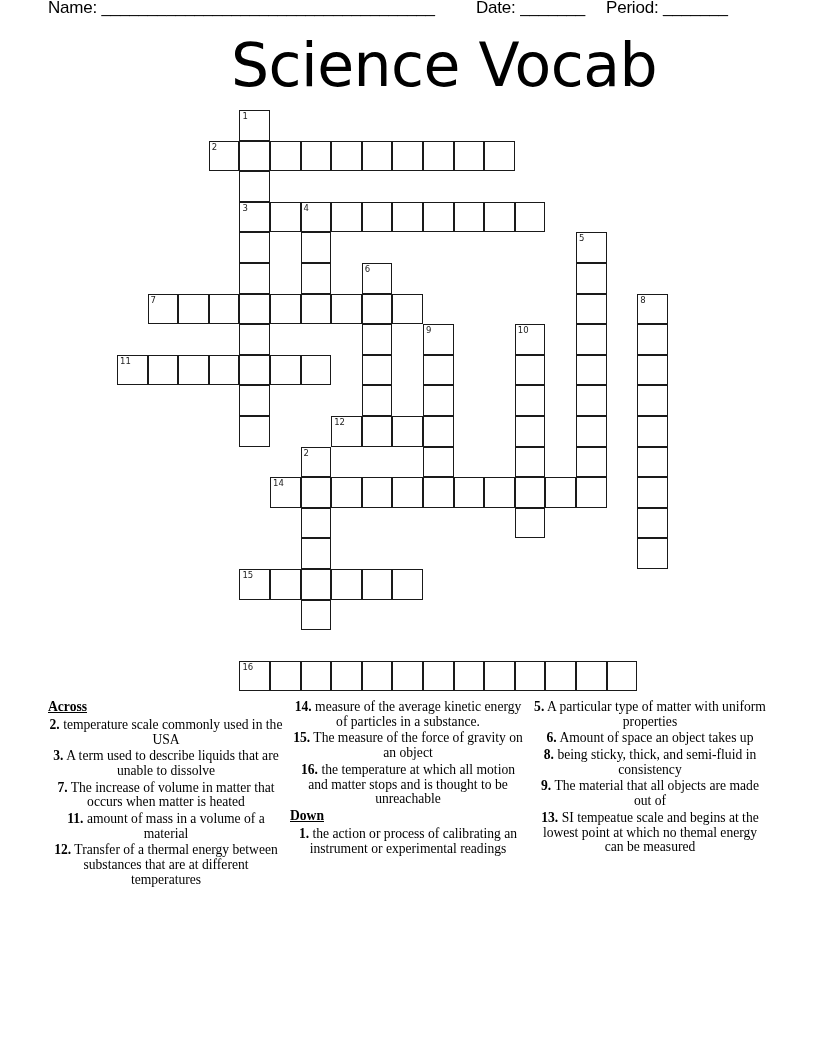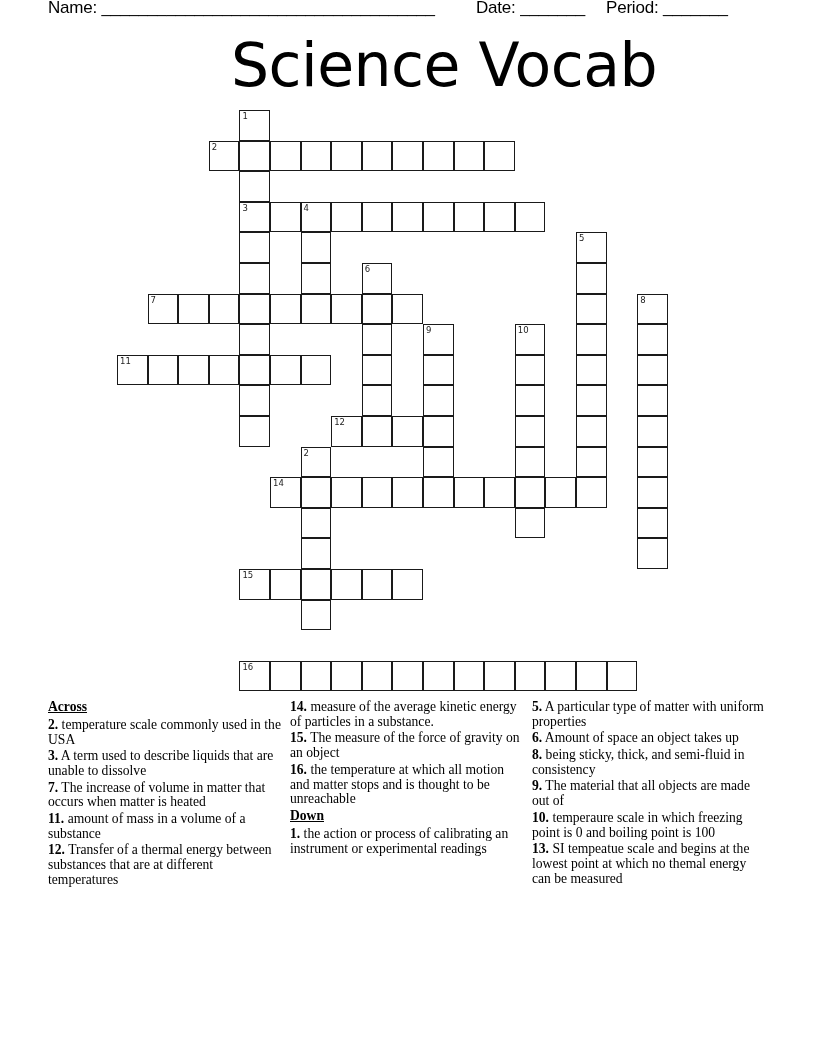--- a/index.html
+++ b/index.html
@@ -20,21 +20,21 @@
   }
   .cell .num {
     position: absolute; top: 0px; left: 2px;
     font-family: "DejaVu Sans", sans-serif; font-size: 8.5px; line-height: 10px; color: #222;
   }
   .clues {
     position: absolute; top: 700px;
     font-family: Liberation Serif, serif; font-size: 13.6px; line-height: 14.8px;
     width: 236px;
   }
-  .clue { margin-bottom: 1.8px; }
+  .clue { margin-bottom: 1.8px; text-align: center; }
   .clue b { font-weight: bold; }
   .clue-heading { font-weight: bold; text-decoration: underline; margin-bottom: 3px; }
 </style>
 </head>
 <body>
 
 <div class="header-line">
   <span style="left:48px;">Name: ____________________________________</span>
   <span style="left:476px;">Date: _______</span>
   <span style="left:606px;">Period: _______</span>
@@ -189,32 +189,31 @@
     <div class="cell" style="left: 545.4px; top: 660.8px;"></div>
     <div class="cell" style="left: 576px; top: 660.8px;"></div>
     <div class="cell" style="left: 606.6px; top: 660.8px;"></div>
   </div>
 
 <div class="clues" style="left:48px;">
   <div class="clue-heading">Across</div>
   <div class="clue"><b>2.</b> <span>temperature scale commonly used in the USA</span></div>
   <div class="clue"><b>3.</b> <span>A term used to describe liquids that are unable to dissolve</span></div>
   <div class="clue"><b>7.</b> <span>The increase of volume in matter that occurs when matter is heated</span></div>
-  <div class="clue"><b>11.</b> <span>amount of mass in a volume of a substance</span></div>
+  <div class="clue"><b>11.</b> <span>amount of mass in a volume of a material</span></div>
   <div class="clue"><b>12.</b> <span>Transfer of a thermal energy between substances that are at different temperatures</span></div>
 </div>
 
 <div class="clues" style="left:290px;">
   <div class="clue"><b>14.</b> <span>measure of the average kinetic energy of particles in a substance.</span></div>
   <div class="clue"><b>15.</b> <span>The measure of the force of gravity on an object</span></div>
   <div class="clue"><b>16.</b> <span>the temperature at which all motion and matter stops and is thought to be unreachable</span></div>
   <div class="clue-heading">Down</div>
   <div class="clue"><b>1.</b> <span>the action or process of calibrating an instrument or experimental readings</span></div>
 </div>
 
 <div class="clues" style="left:532px;">
   <div class="clue"><b>5.</b> <span>A particular type of matter with uniform properties</span></div>
   <div class="clue"><b>6.</b> <span>Amount of space an object takes up</span></div>
   <div class="clue"><b>8.</b> <span>being sticky, thick, and semi-fluid in consistency</span></div>
   <div class="clue"><b>9.</b> <span>The material that all objects are made out of</span></div>
-  <div class="clue"><b>10.</b> <span>temperaure scale in which freezing point is 0 and boiling point is 100</span></div>
   <div class="clue"><b>13.</b> <span>SI tempeatue scale and begins at the lowest point at which no themal energy can be measured</span></div>
 </div>
 
 </body></html>

